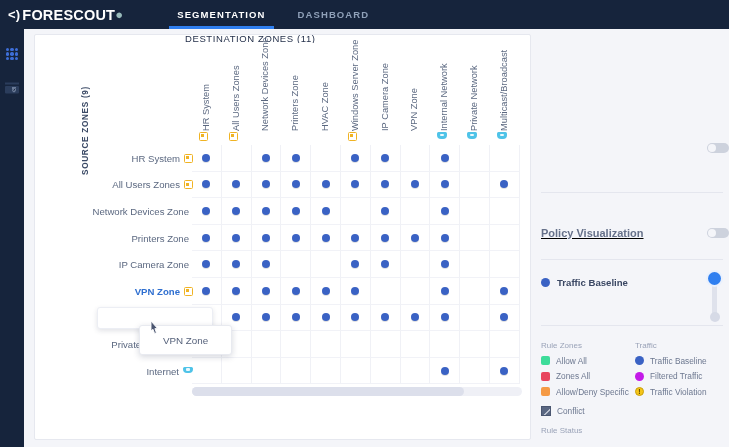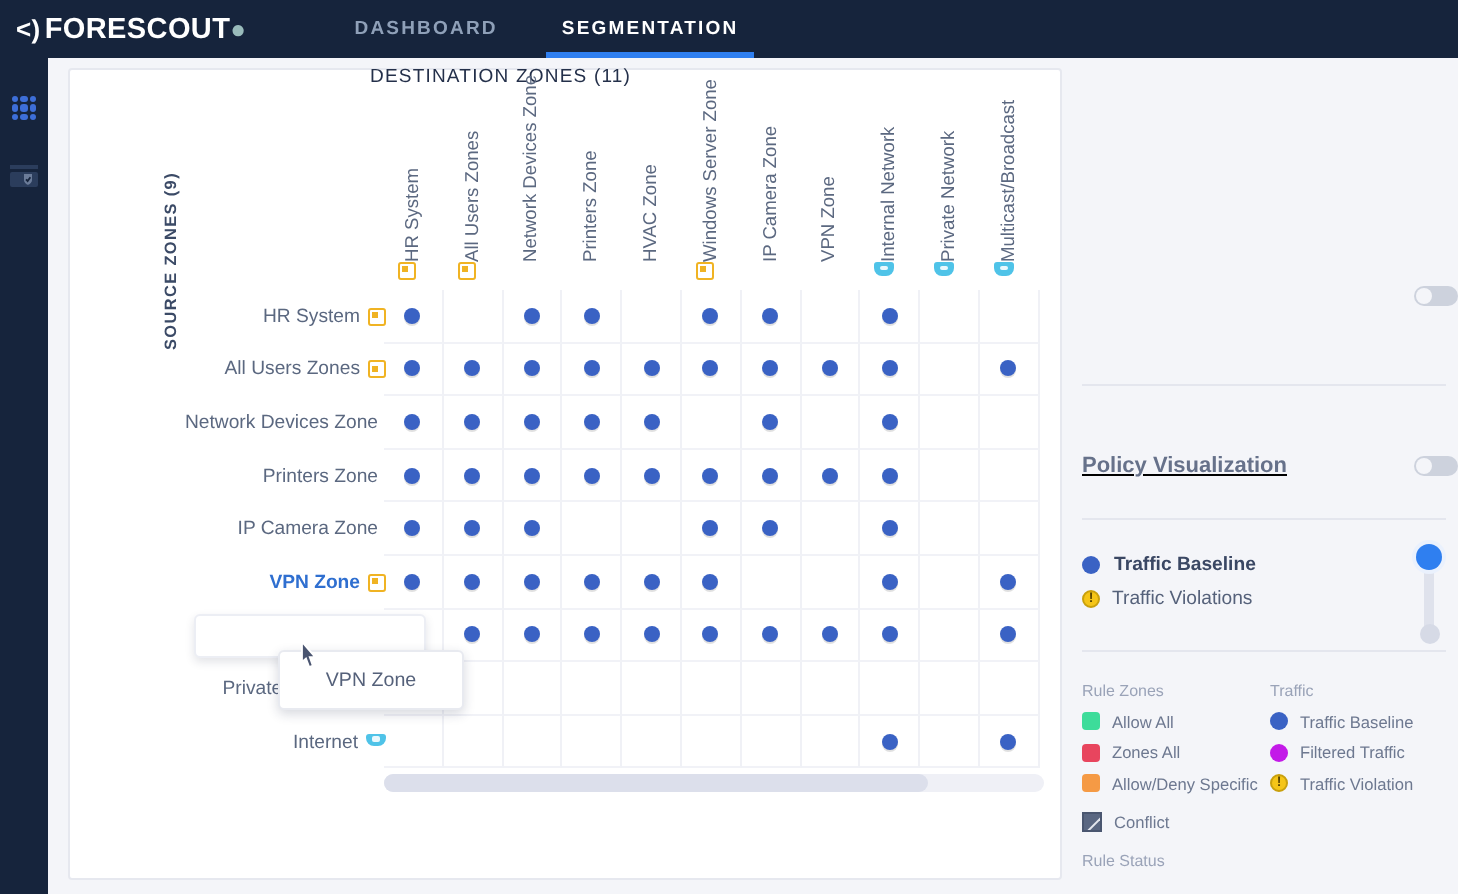--- a/index.html
+++ b/index.html
@@ -180,22 +180,22 @@
 
 <div id="app">
 
   <div class="topnav">
     <div class="brand">
       <span class="chev">&lt;)</span>
       <span>FORESCOUT</span>
       <span class="dot">●</span>
     </div>
     <div class="navtabs">
+      <div class="navtab active">SEGMENTATION</div>
       <div class="navtab">DASHBOARD</div>
-      <div class="navtab active">SEGMENTATION</div>
     </div>
   </div>
 
   <div class="rail">
     <div class="sep"></div>
     <div class="ricon">
       <span class="grid9">
         <i></i>
           <i></i>
           <i></i>
@@ -573,24 +573,20 @@
         </span>
       </div>
 
       <div class="hr" style="top:225px;"></div>
 
       <div class="tb-block">
         <div class="tbline b">
           <span class="sw" style="background:#3a62c4;"></span>
           <span class="lbl">Traffic Baseline</span>
         </div>
-        <div class="tbline">
-          <span class="warnic">!</span>
-          <span class="lbl">Traffic Violations</span>
-        </div>
       </div>
 
       <div class="vslider">
         <span class="track"></span>
         <span class="hd"></span>
         <span class="hd2"></span>
       </div>
 
       <div class="hr" style="top:291px;"></div>
 

